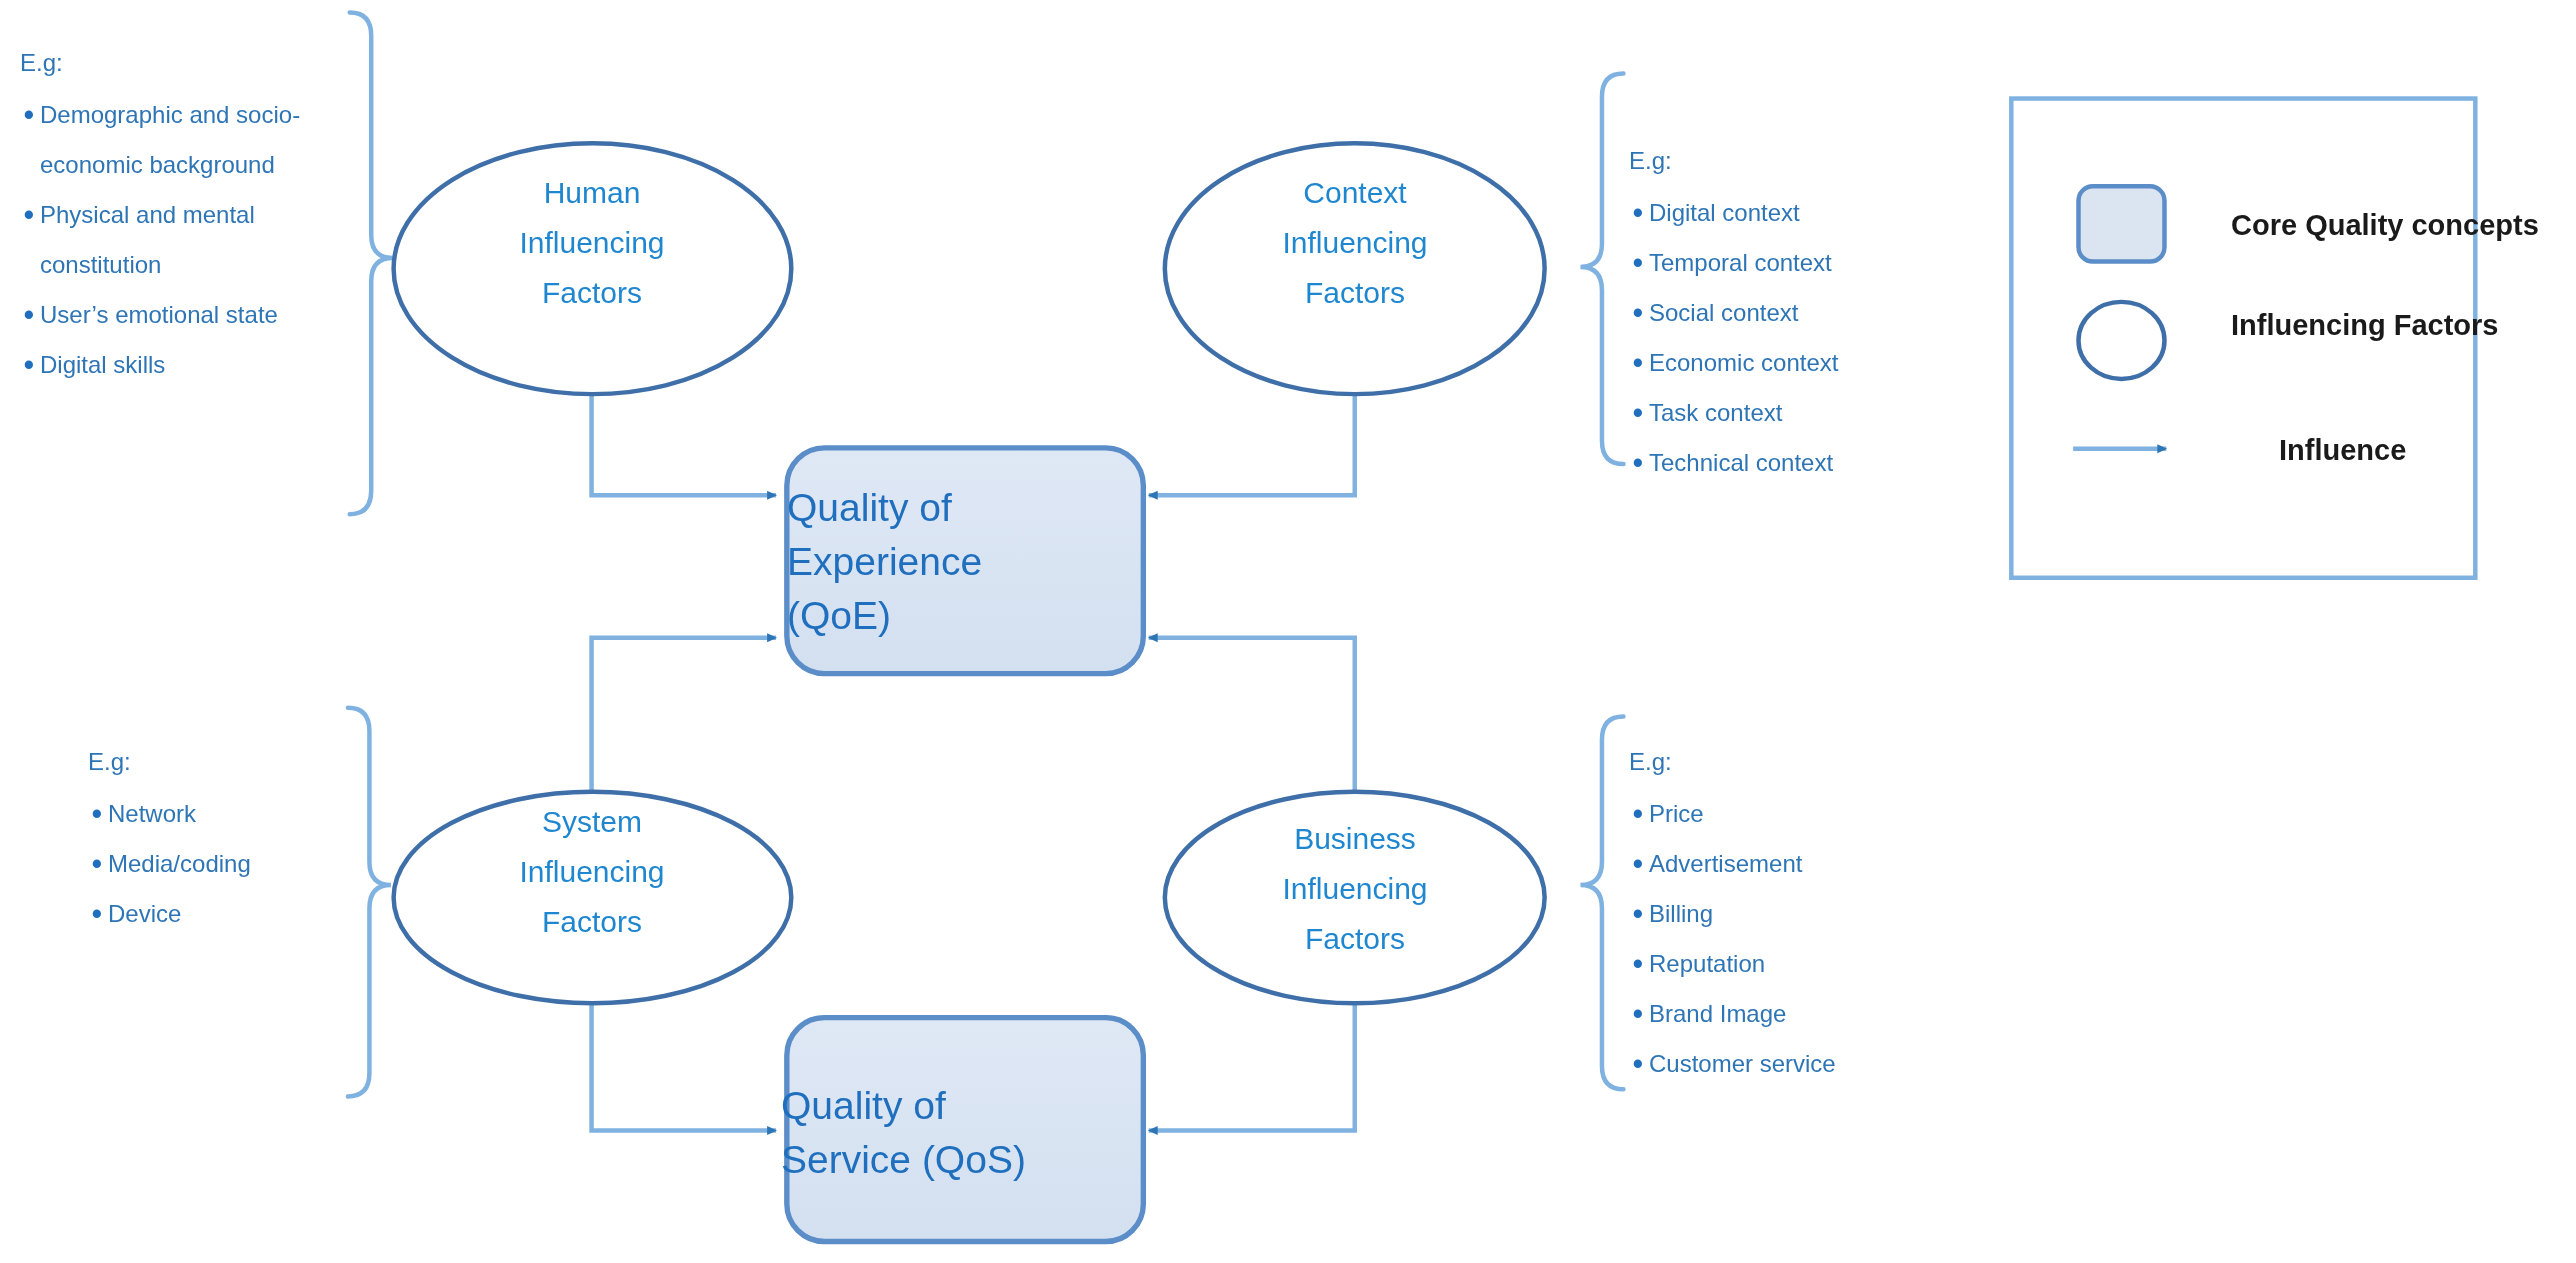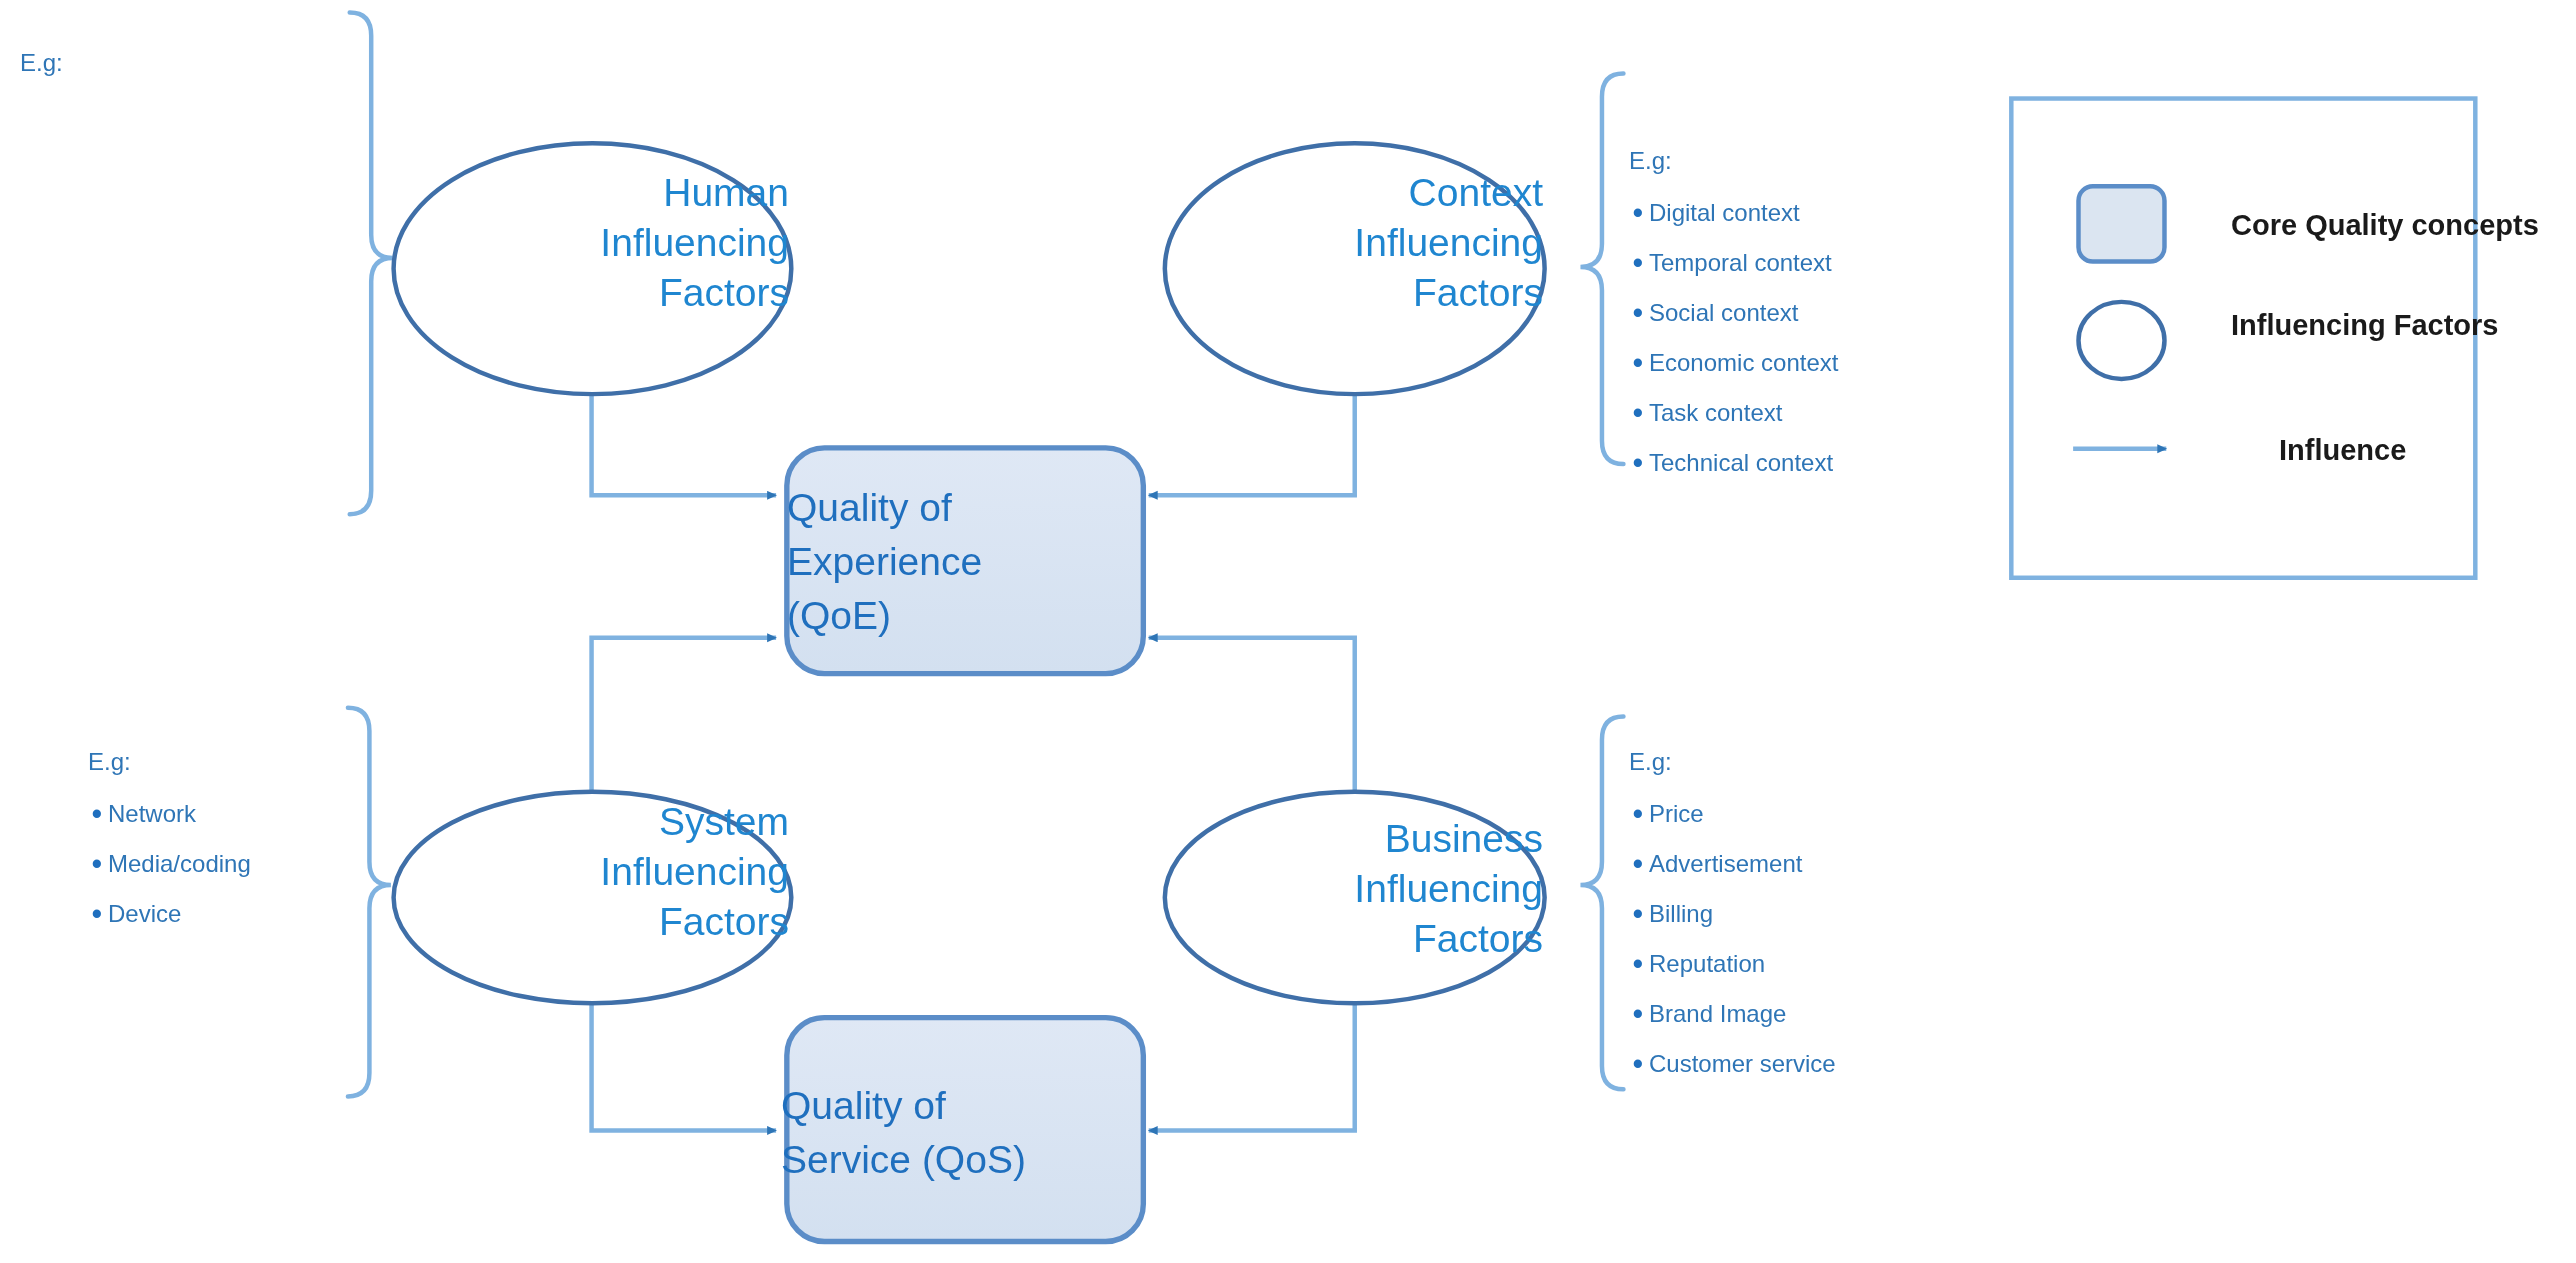--- a/index.html
+++ b/index.html
@@ -9,22 +9,22 @@
   svg.layer{position:absolute;left:0;top:0;width:2576px;height:1263px;}
 
   .note{position:absolute;color:#2e75b6;font-size:24px;line-height:50px;
         font-family:"Liberation Sans",sans-serif;}
   .note .eg{display:block;margin-bottom:1.8px;}
   .note ul{list-style:none;margin:0;padding:0;}
   .note li{position:relative;padding-left:20px;}
   .note li::before{content:"\2022";position:absolute;left:3.6px;top:-0.9px;
         color:#1f6fbe;font-size:30.5px;line-height:50px;}
 
-  .shape-label{position:absolute;text-align:right;color:#1f86d0;
-        font-size:39px;line-height:50px;font-family:"Liberation Sans",sans-serif;}
+  .shape-label{position:absolute;text-align:center;color:#1f86d0;
+        font-size:30px;line-height:50px;font-family:"Liberation Sans",sans-serif;}
   .core-label{position:absolute;text-align:left;color:#1f6fbe;
         font-size:39px;line-height:54px;font-family:"Liberation Sans",sans-serif;}
 
   .legend-text{position:absolute;color:#1a1a1a;font-size:29px;font-weight:bold;
         font-family:"Liberation Sans",sans-serif;line-height:32px;}
 </style>
 </head>
 <body>
 
 <div id="stage">
@@ -123,20 +123,26 @@
     <div>(QoE)</div>
   </div>
 
   <div class="core-label" style="left:781px;top:1079px;width:367px;">
     <div>Quality of</div>
     <div>Service (QoS)</div>
   </div>
 
   <div class="note" style="left:20px;top:38px;width:319px;">
     <span class="eg">E.g:</span>
+    <ul>
+      <li>Demographic and socio-economic background</li>
+      <li>Physical and mental constitution</li>
+      <li>User’s emotional state</li>
+      <li>Digital skills</li>
+    </ul>
   </div>
 
   <div class="note" style="left:1629px;top:136px;width:358px;">
     <span class="eg">E.g:</span>
     <ul>
       <li>Digital context</li>
       <li>Temporal context</li>
       <li>Social context</li>
       <li>Economic context</li>
       <li>Task context</li>

